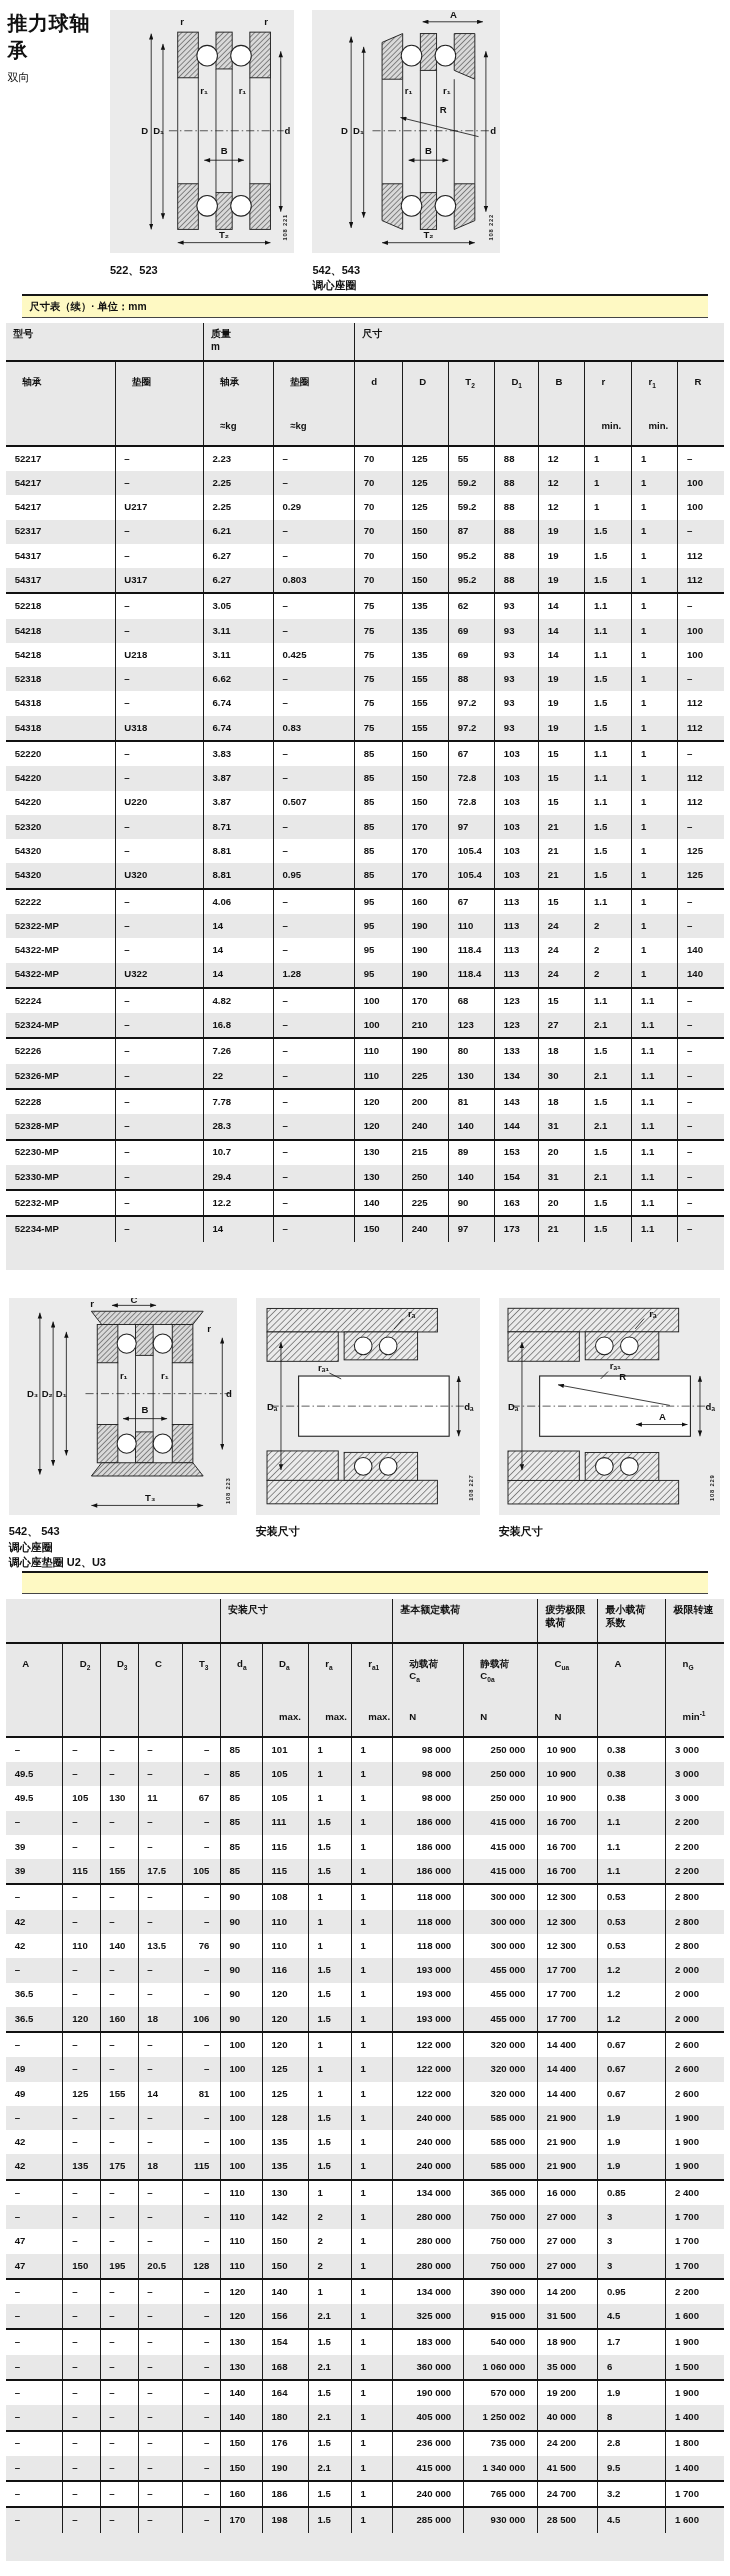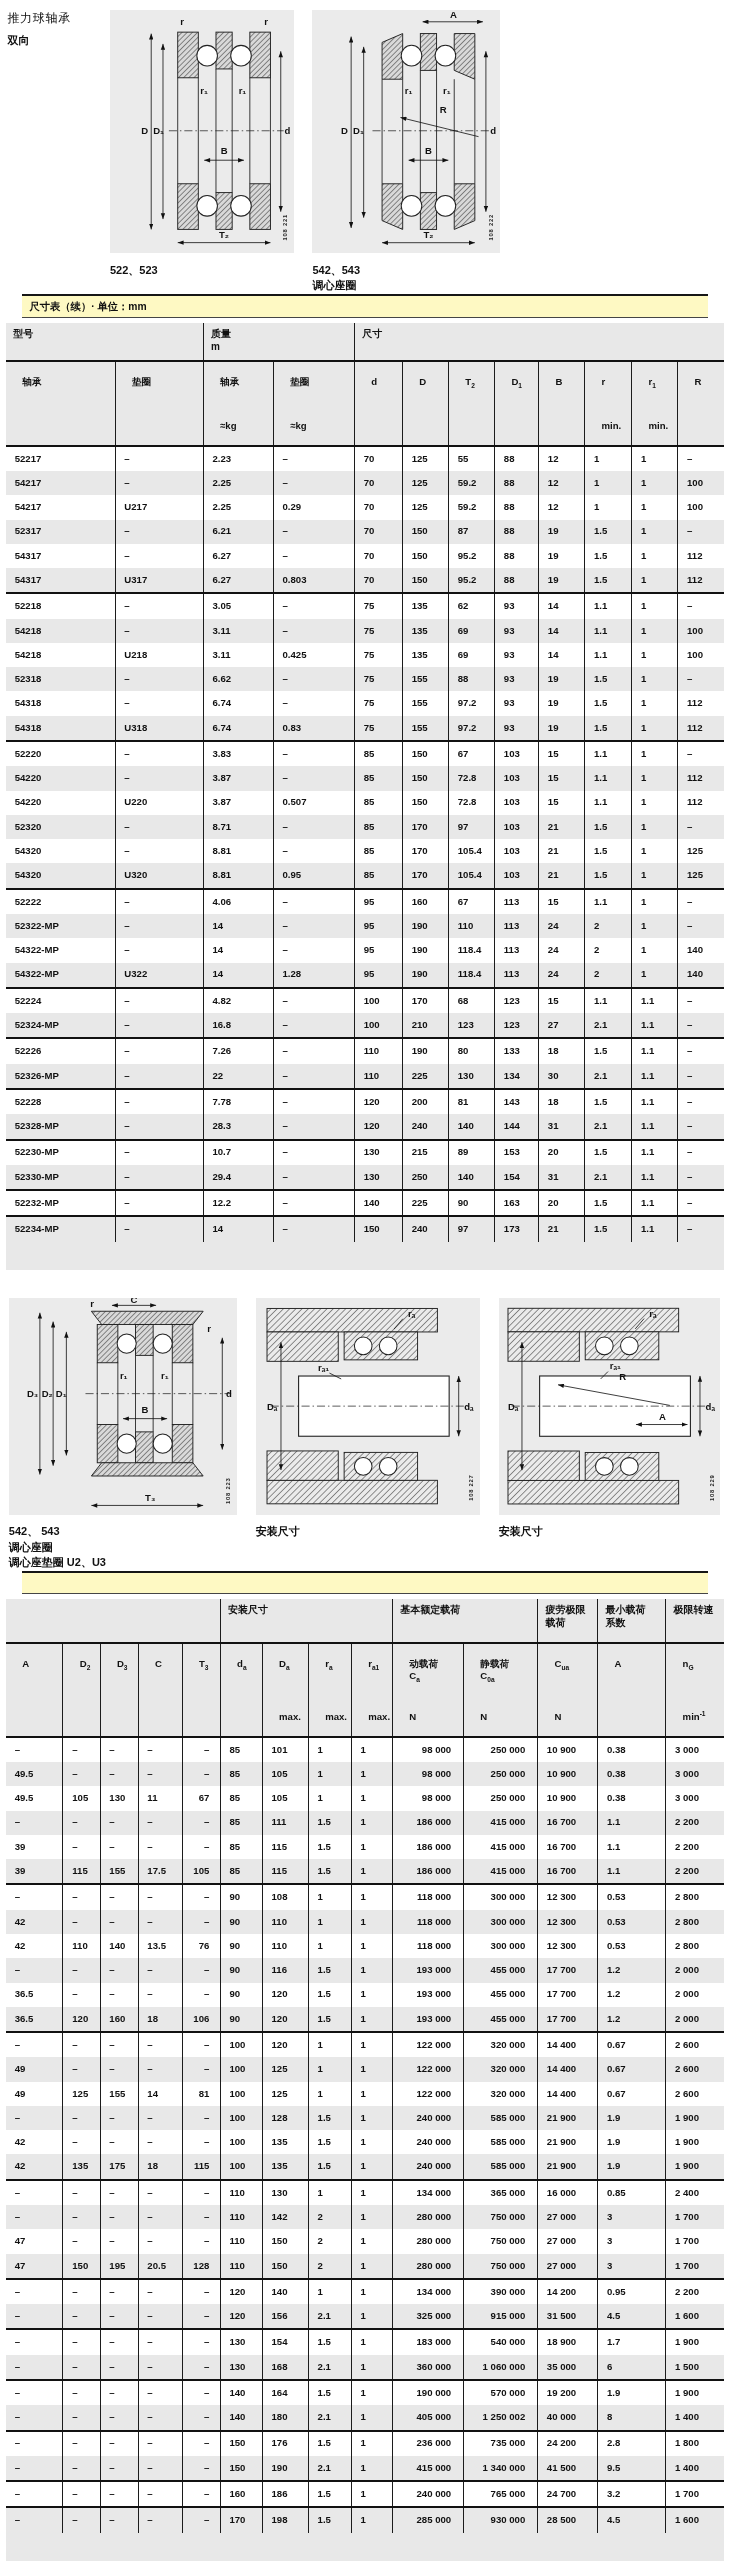--- a/index.html
+++ b/index.html
@@ -1,21 +1,21 @@
 <!DOCTYPE html>
 <html style="font-size:11.8px"><head>
 <meta charset="utf-8">
 <style>
   html,body{margin:0;padding:0;background:#fff}
   body{width:730px;font-family:"Liberation Sans","DejaVu Sans",sans-serif;color:#111;-webkit-font-smoothing:antialiased}
   
   .top-sec{display:flex;align-items:flex-start;padding-top:10.3px}
   .title-block{width:110px;padding-left:7.4px;box-sizing:border-box}
-  .page-title{font-size:12px;font-weight:normal;margin:0 0 5.9px 0;letter-spacing:0.7px}
-  .page-sub{font-size:11px;font-weight:bold}
+  .page-title{font-size:20px;font-weight:bold;margin:0 0 5.9px 0;letter-spacing:0.7px}
+  .page-sub{font-size:11px;font-weight:normal}
   .fig{margin-right:18.4px}
   .figbox{background:#ebebeb}
   .figcap{font-size:11px;font-weight:bold;margin-top:6.6px;line-height:15.5px}
   
   .mid-sec{display:flex;align-items:flex-start;padding:0 8.8px;margin-top:28px}
   .mid-sec .fig{margin-right:19px}
   .mid-sec .fig:last-child{margin-right:0}
   
   .ball{fill:#fff;stroke:#222;stroke-width:1.4}
   .ln{stroke:#222;stroke-width:1.2}

